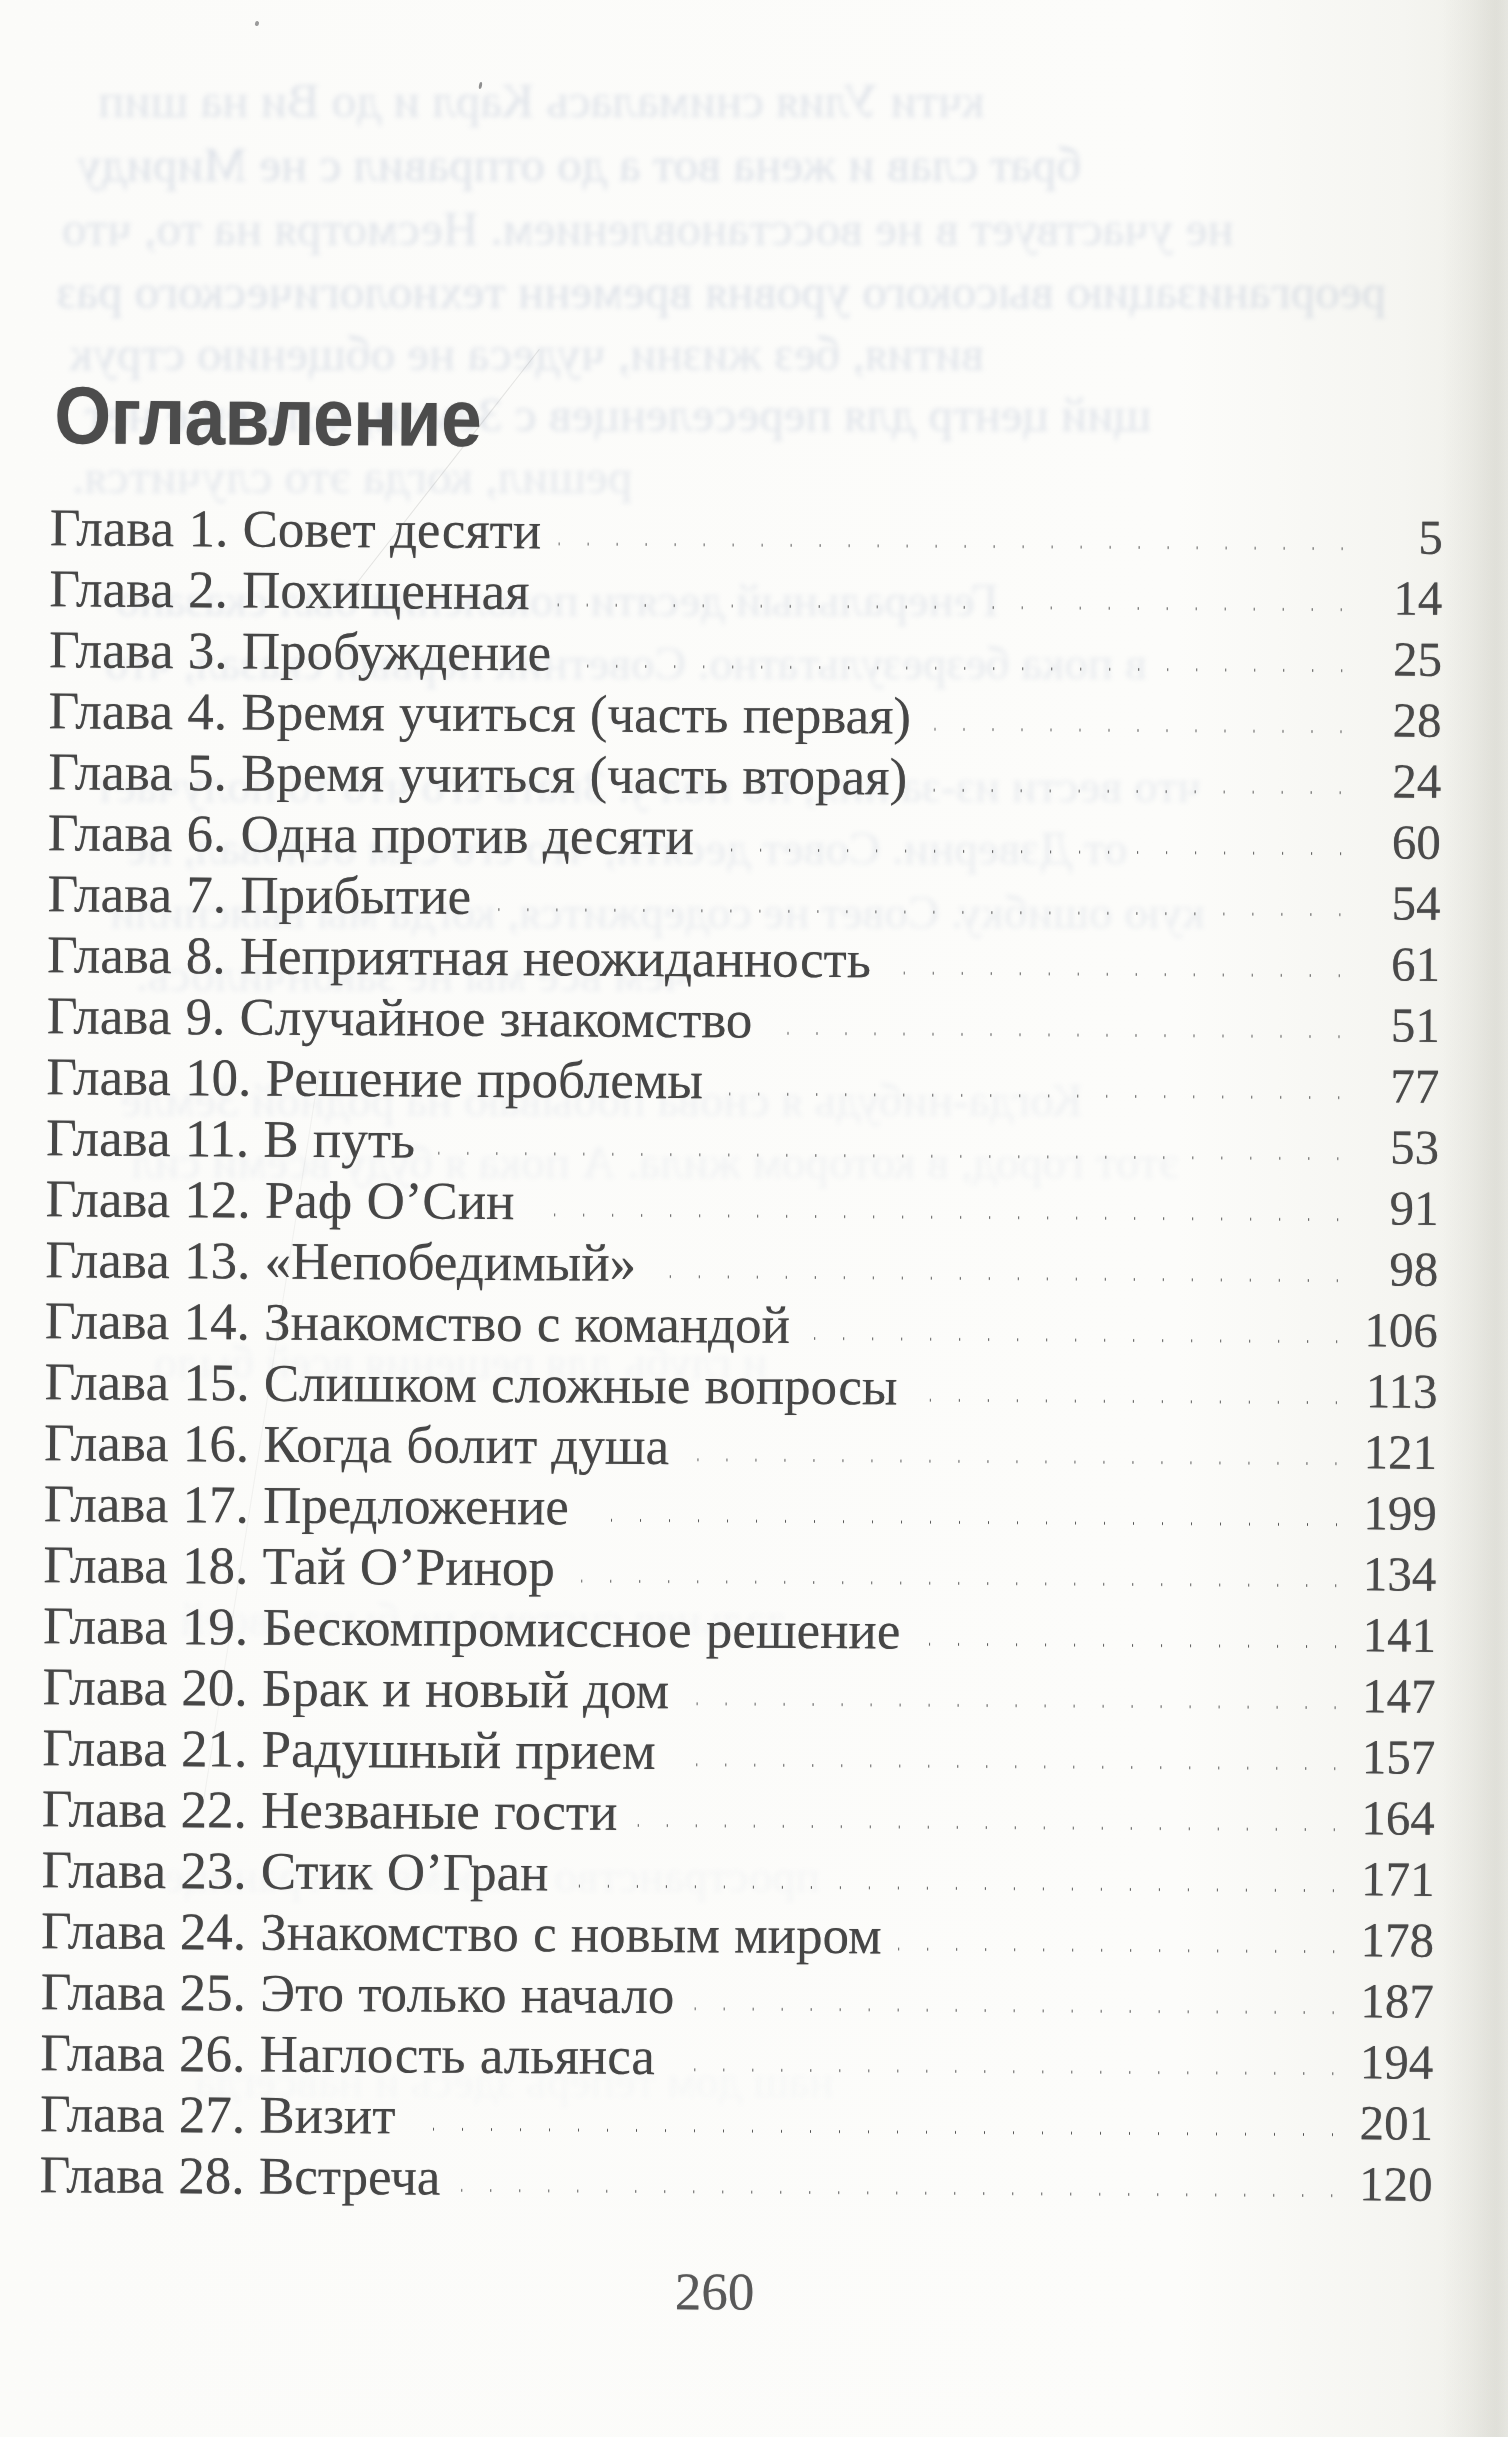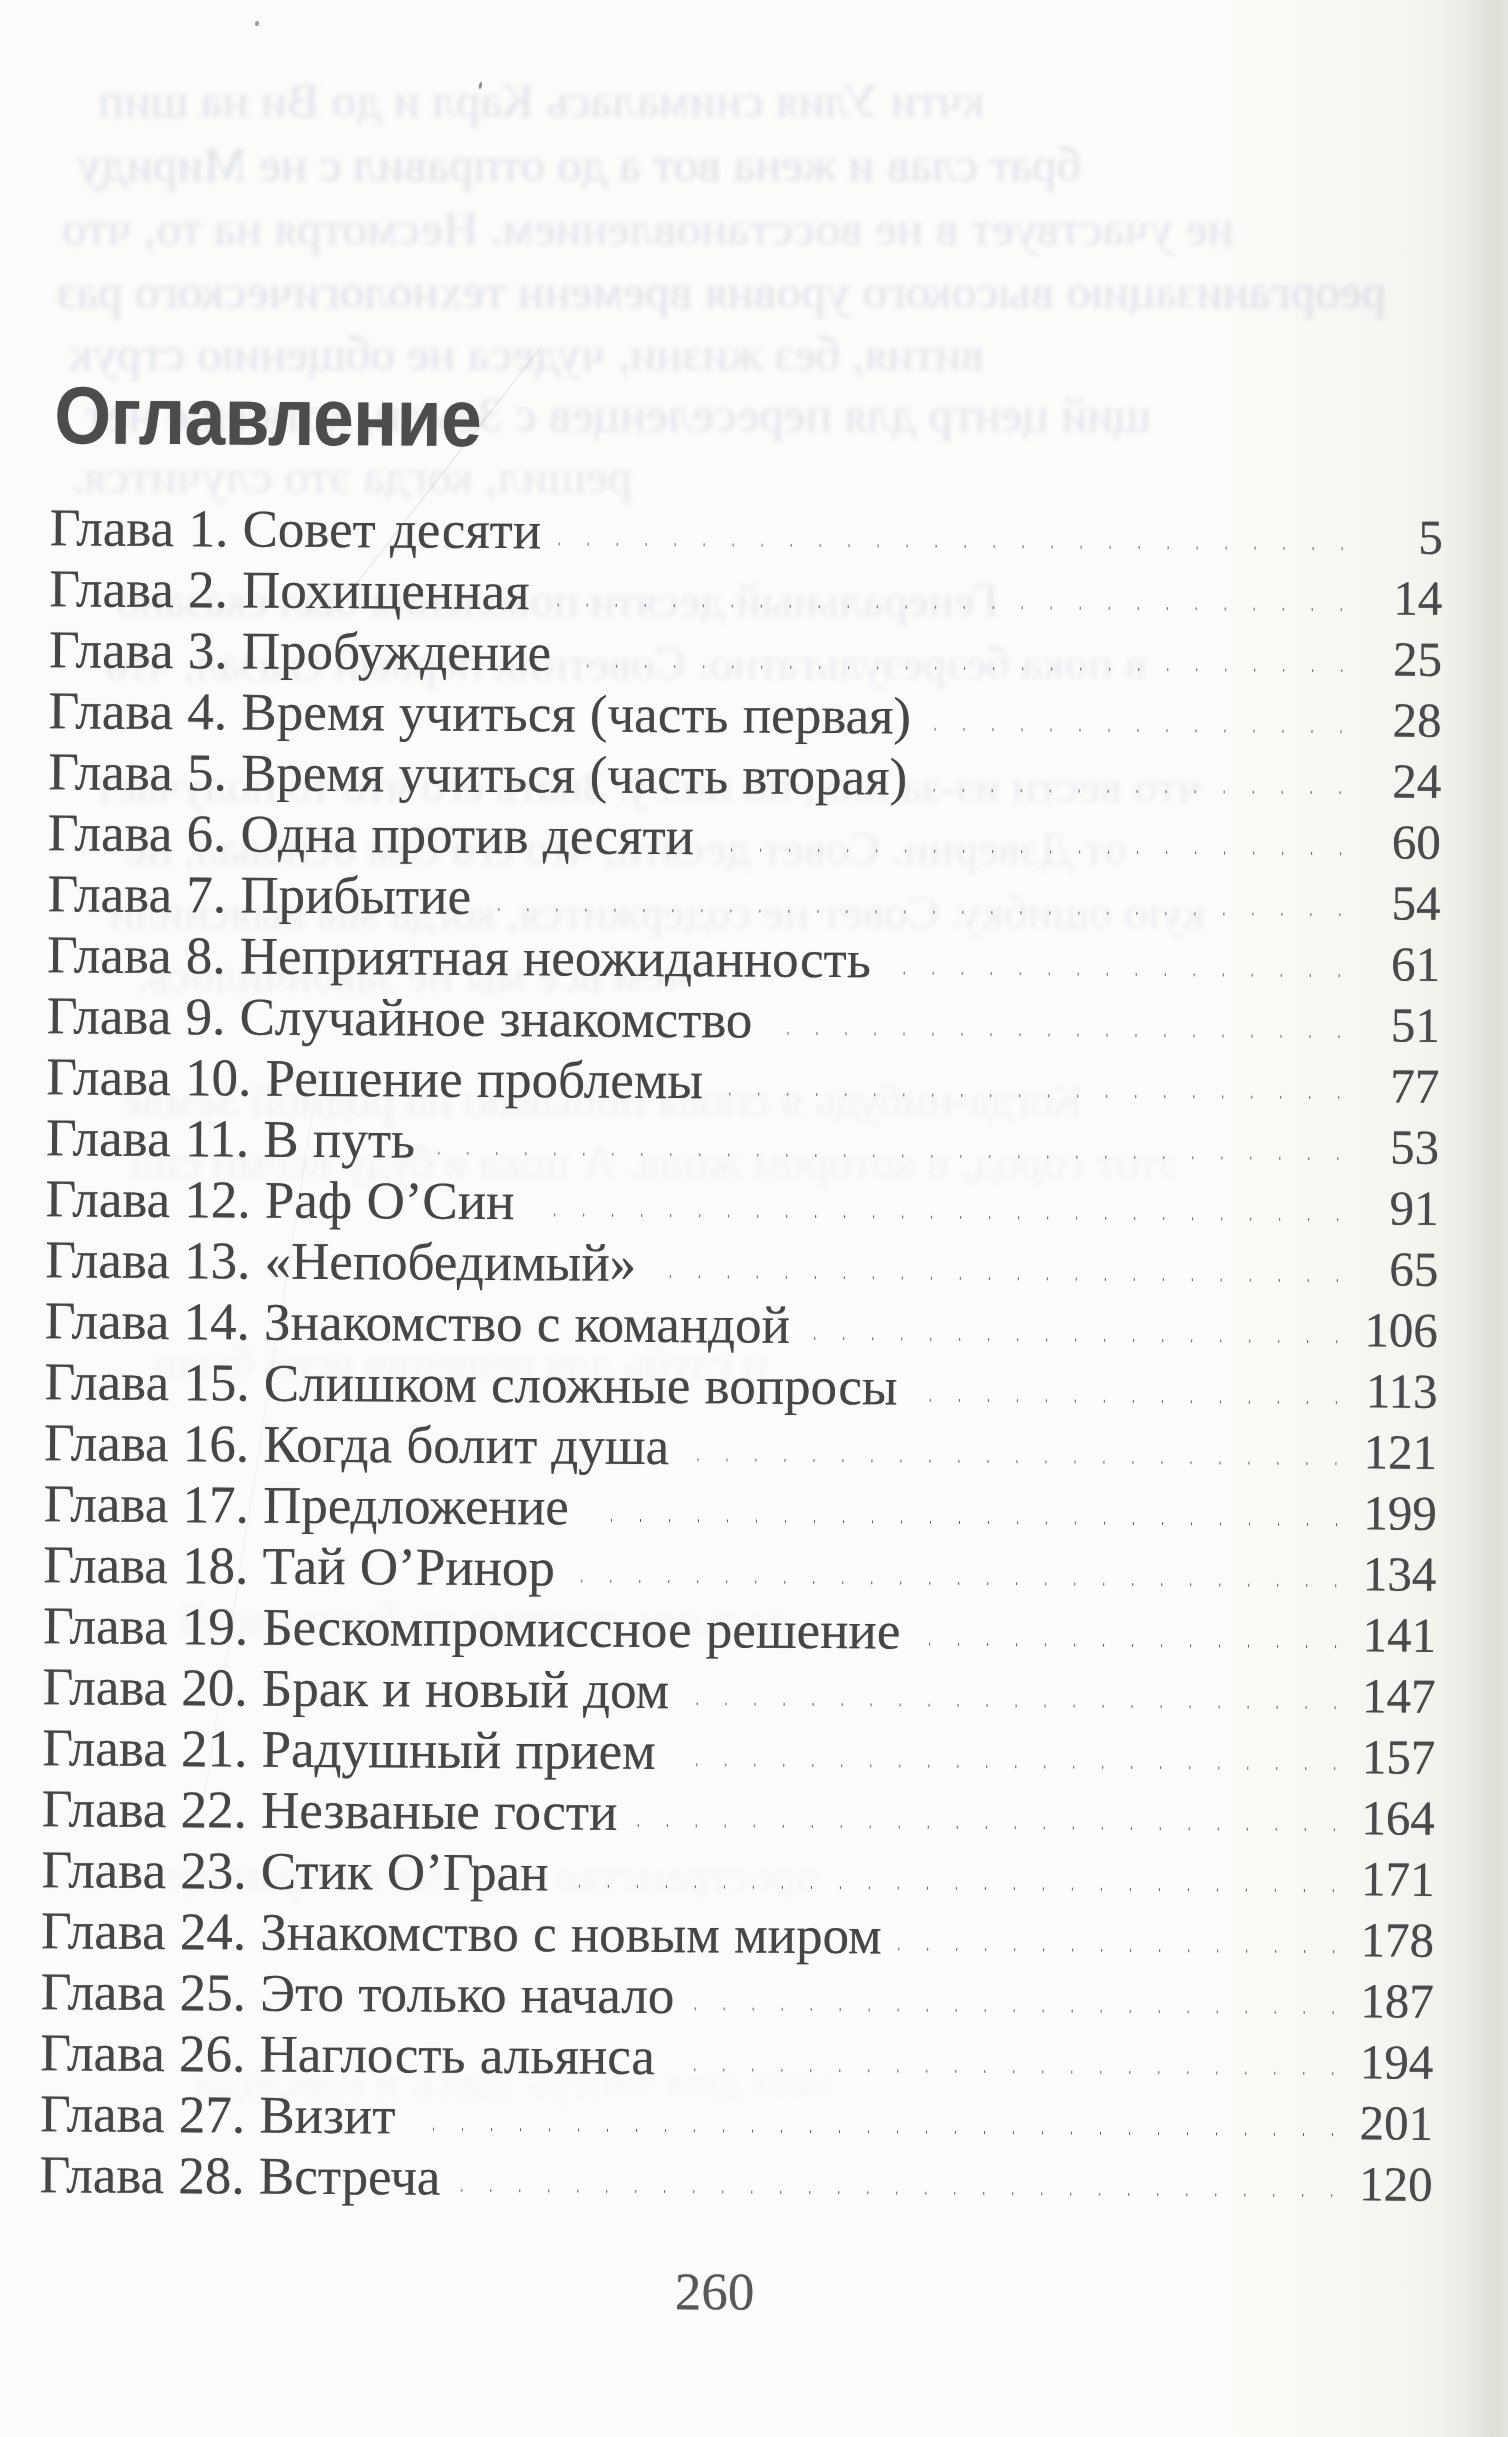--- a/index.html
+++ b/index.html
@@ -166,21 +166,21 @@
           <span class="pnum">53</span>
         </div>
         <div class="toc-row">
           <span class="t">Глава 12. Раф О’Син</span>
           <span class="leader"></span>
           <span class="pnum">91</span>
         </div>
         <div class="toc-row">
           <span class="t">Глава 13. «Непобедимый»</span>
           <span class="leader"></span>
-          <span class="pnum">65</span>
+          <span class="pnum">98</span>
         </div>
         <div class="toc-row">
           <span class="t">Глава 14. Знакомство с командой</span>
           <span class="leader"></span>
           <span class="pnum">106</span>
         </div>
         <div class="toc-row">
           <span class="t">Глава 15. Слишком сложные вопросы</span>
           <span class="leader"></span>
           <span class="pnum">113</span>

